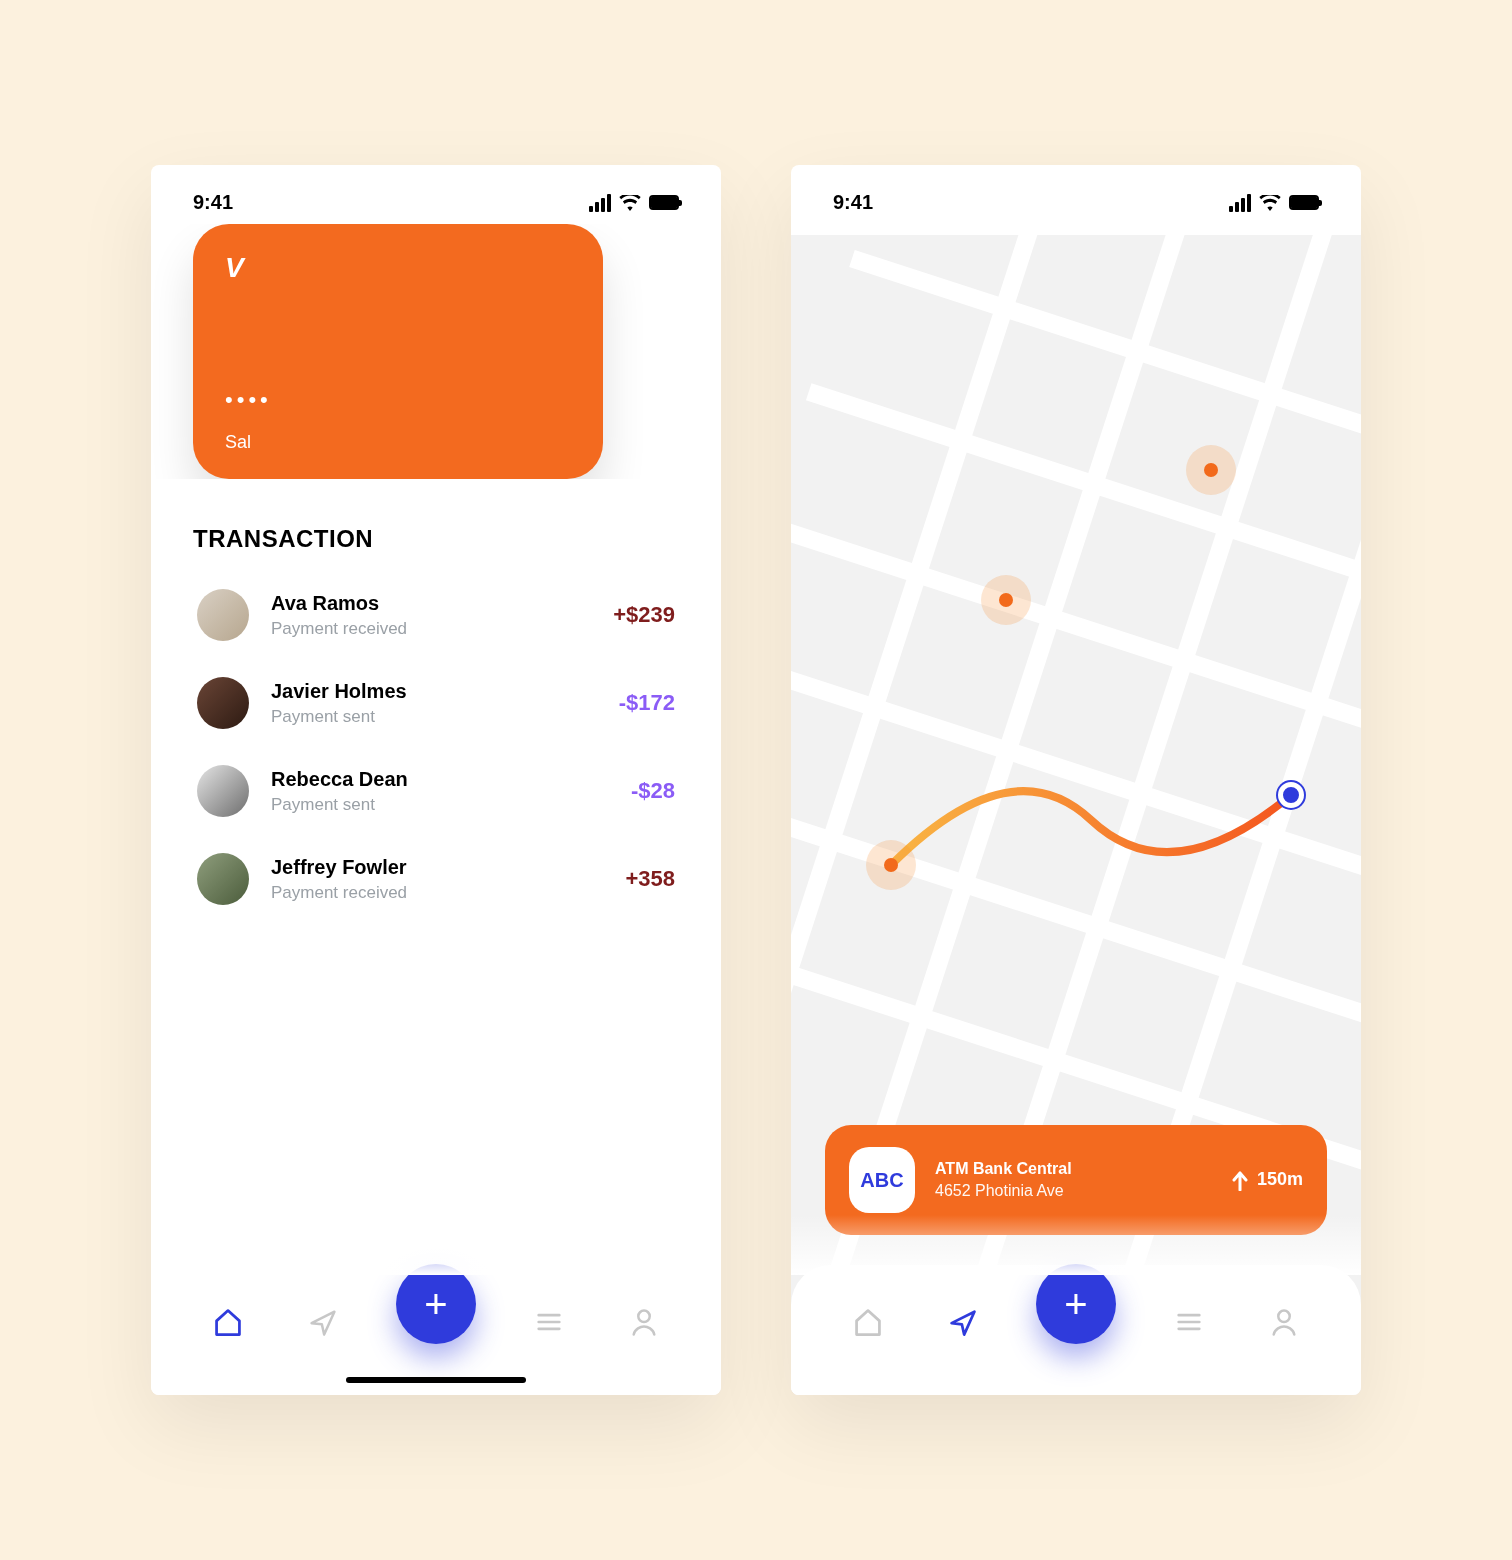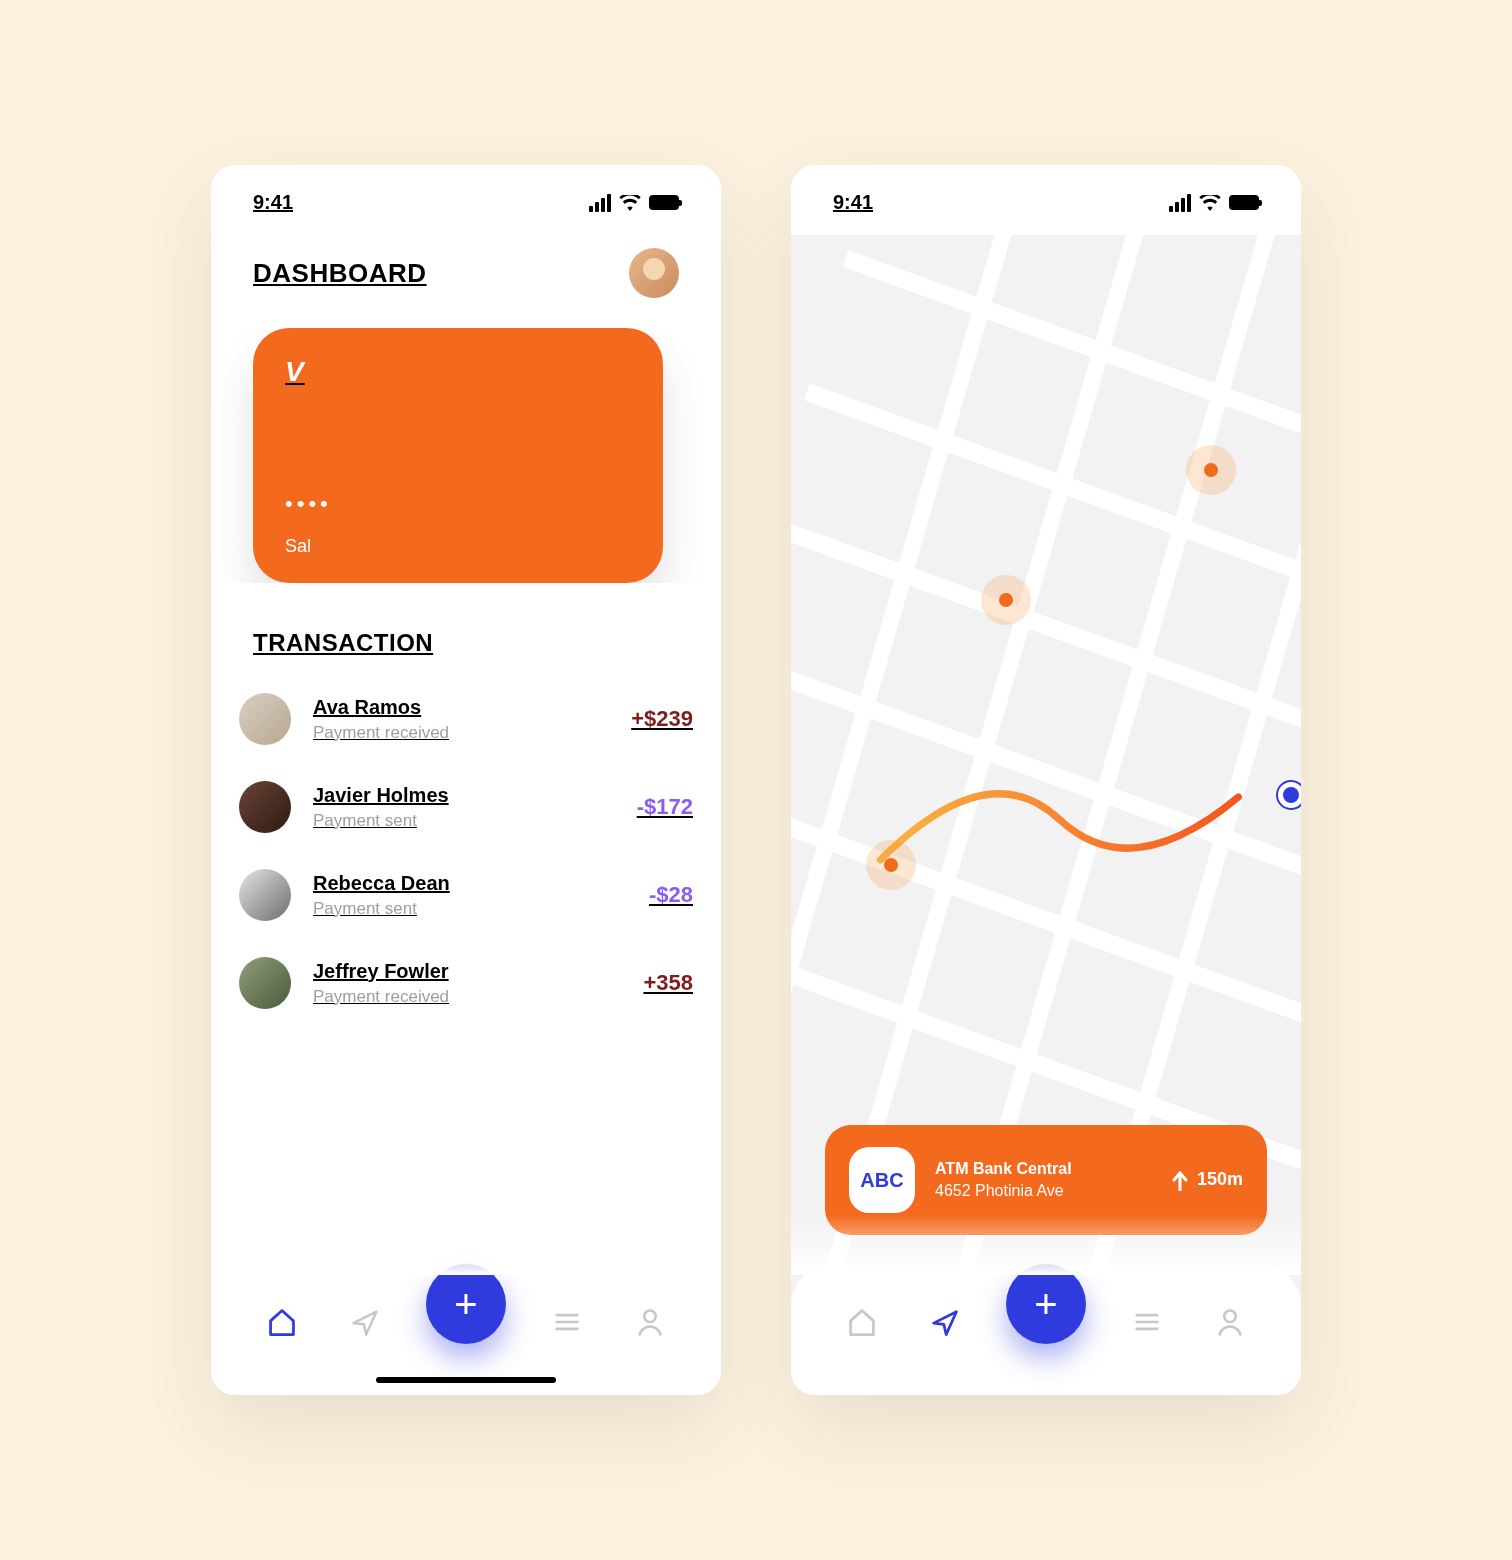--- a/index.html
+++ b/index.html
@@ -7,28 +7,27 @@
     background: #fcf1de;
     font-family: -apple-system, BlinkMacSystemFont, "Segoe UI", Helvetica, Arial, sans-serif;
     width: 1512px;
     height: 1560px;
     display: flex;
     justify-content: center;
     align-items: center;
     gap: 70px;
   }
   .phone {
-    width: 510px;
+    width: 570px;
     height: 1230px;
     background: #fff;
-    border-radius: 24px;
+    border-radius: 8px;
     box-shadow: 0 30px 80px rgba(0,0,0,0.08);
     position: relative;
     overflow: hidden;
-    text-decoration: underline;
   }
   .status-bar {
     display: flex;
     justify-content: space-between;
     align-items: center;
     padding: 26px 42px 10px;
     font-size: 20px;
     font-weight: 600;
   }
   .status-icons { display: flex; gap: 8px; align-items: center; }
@@ -74,21 +73,21 @@
     width:56px; height:32px; background:rgba(255,255,255,0.35);
     border-radius:20px;
   }
   .toggle-knob { width:26px; height:26px; background:#fff; border-radius:50%; position:absolute; right:3px; top:3px; }
   .card-number { position:absolute; bottom:66px; left:32px; right:32px; font-size:22px; letter-spacing:4px; font-weight:500; display:flex; justify-content:space-between; align-items:center;}
   .card-number .last4 { letter-spacing:6px; font-size:24px; }
   .card-name { position:absolute; bottom:26px; left:32px; font-size:18px; }
 
   .section-title { font-size:24px; font-weight:900; padding: 46px 42px 18px; letter-spacing:0.5px; }
 
-  .tx-list { padding: 0 28px; }
+  .tx-list { padding: 0 46px; }
   .tx-row { display:flex; align-items:center; gap:22px; padding:18px 0; }
   .tx-avatar { width:52px; height:52px; border-radius:50%; background:#ccc; flex-shrink:0; background-size:cover;}
   .tx-avatar.a1{background:linear-gradient(135deg,#d9d0c4,#b6a68e);}
   .tx-avatar.a2{background:linear-gradient(135deg,#6a4536,#2d1a12);}
   .tx-avatar.a3{background:linear-gradient(135deg,#e5e5e5,#6d6d6d);}
   .tx-avatar.a4{background:linear-gradient(135deg,#8f9e7d,#4b5c3b);}
   .tx-meta { flex:1; }
   .tx-name { font-weight:800; font-size:20px; }
   .tx-sub { color:#9aa0a6; font-size:17px; margin-top:4px; }
   .tx-amt { font-weight:800; font-size:22px; }
@@ -172,24 +171,20 @@
         </div>
       <svg class="wifi" viewBox="0 0 24 18">
           <path d="M12 18l3-4c-1.7-1.4-4.3-1.4-6 0l3 4zm-6-8c3.3-2.8 8.7-2.8 12 0l2-2.6C15.5 3.2 8.5 3.2 4 7.4L6 10zm-4-5.2C7.2-1 16.8-1 22 4.8l2-2.6C17.4-3.4 6.6-3.4 0 2.2L2 4.8z" fill="#000"></path>
         </svg>
       <div class="battery">
           <div class="battery-fill"></div>
         </div>
     </div>
   </div>
 
-  <div class="header">
-    <h1>DASHBOARD</h1>
-    <div class="avatar"></div>
-  </div>
 
   <div class="cards-row">
     <div class="card card-orange">
       <div class="visa-logo">V</div>
       <div class="card-number">
           <span>••••</span>
         </div>
       <div class="card-name">Sal</div>
     </div>
   </div>

